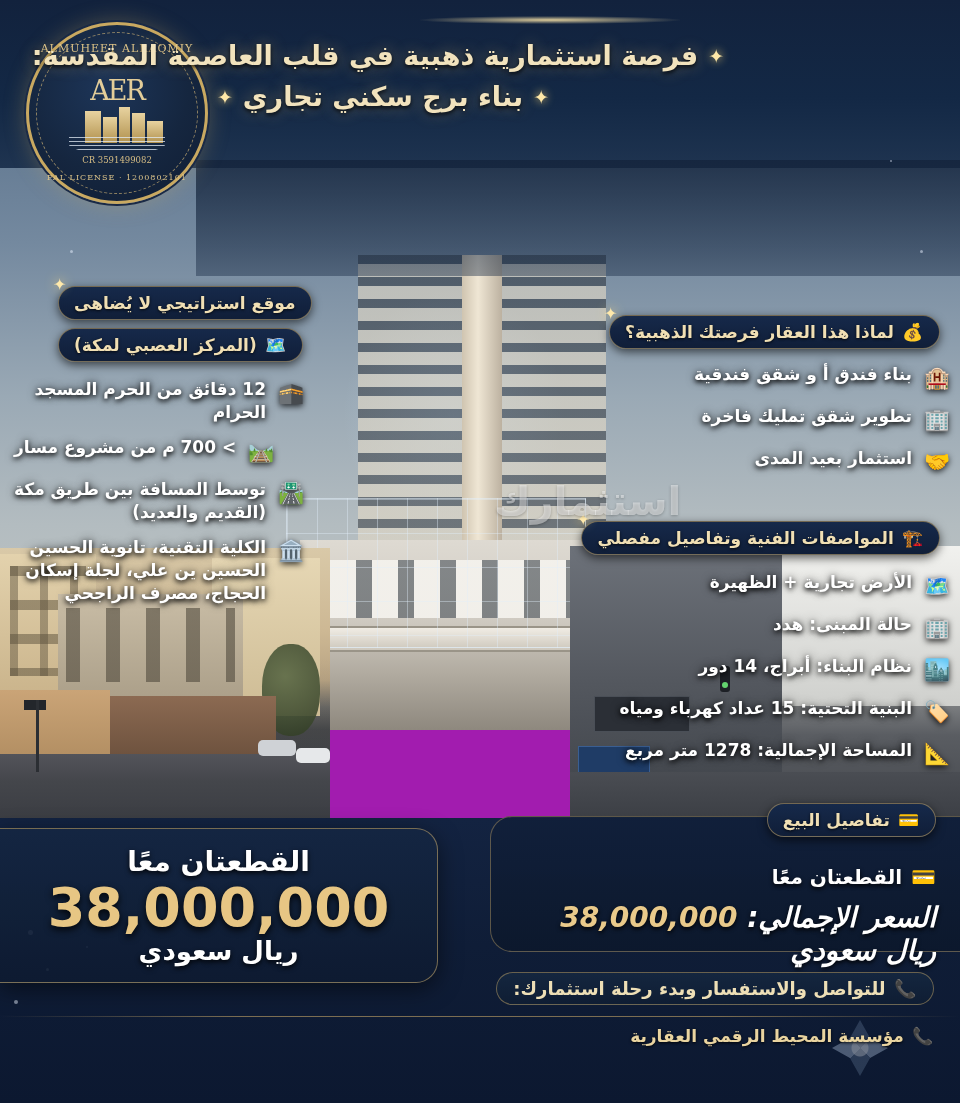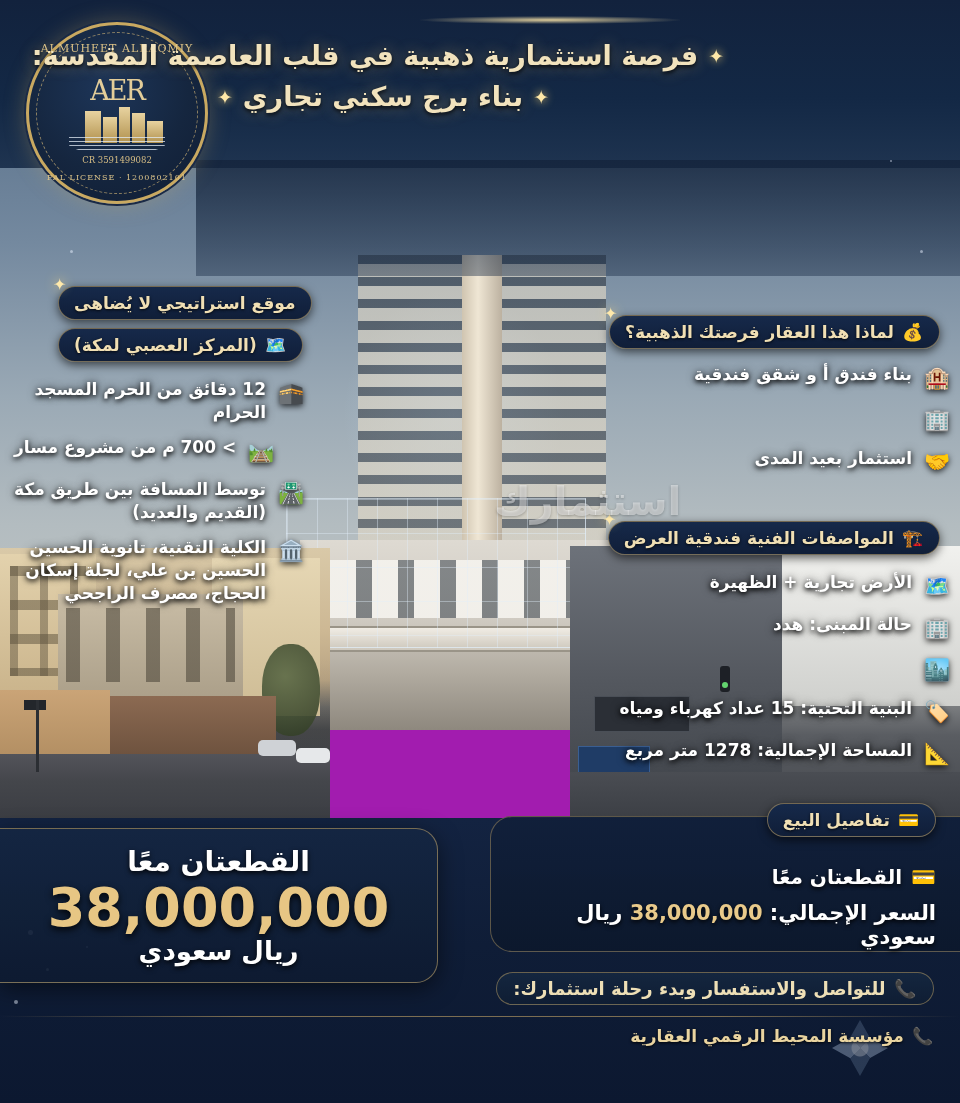--- a/index.html
+++ b/index.html
@@ -283,21 +283,21 @@
     position:absolute; right:0; top:816px; width:470px; height:136px;
     border:1px solid rgba(190,162,104,.45); border-right:none;
     border-radius: 22px 0 0 22px;
     background: linear-gradient(180deg, rgba(17,32,58,.92), rgba(12,24,44,.92));
   }
   .sale-pill { position:absolute; right:24px; top:-14px; }
   .sale-row1 { position:absolute; right:24px; top:48px; display:flex; align-items:center; gap:9px; }
   .sale-row1 .s-ico { font-size:20px; }
   .sale-row1 .s-txt { font-size:20px; font-weight:bold; color:#fff; text-shadow:0 2px 4px rgba(0,0,0,.9);}
   .sale-row2 { position:absolute; right:24px; left:22px; top:84px; text-align:right;
-    font-size:21px; font-weight:bold; color:#fff; text-shadow:0 2px 4px rgba(0,0,0,.9);}
+    font-size:28px; font-weight:bold; color:#fff; text-shadow:0 2px 4px rgba(0,0,0,.9);font-style:italic;}
   .sale-row2 b { color:#e9ca8b; direction:ltr; unicode-bidi:embed; }
 
   
   .contact-pill-wrap { position:absolute; right:26px; top:972px; }
   .contact-pill {
     display:inline-flex; align-items:center; gap:9px;
     border:1px solid rgba(196,166,104,.5); border-radius:18px;
     padding:5px 16px; background: linear-gradient(180deg,#14263f,#0f1d33);
     color:#eedfb6; font-weight:bold; font-size:18px;
   }
@@ -448,42 +448,44 @@
       <span class="ico">💰</span>
       <span class="txt">لماذا هذا العقار فرصتك الذهبية؟</span>
     </div>
     <div class="feat-list-r1">
       <div class="feat">
         <span class="f-ico">🏨</span>
         <span class="f-txt">بناء فندق أ و شقق فندقية</span>
       </div>
       <div class="feat">
         <span class="f-ico">🏢</span>
+        <span class="f-txt">تطوير شقق تمليك فاخرة</span>
       </div>
       <div class="feat">
         <span class="f-ico">🤝</span>
         <span class="f-txt">استثمار بعيد المدى</span>
       </div>
     </div>
 
     <div class="pill pill-sparkle pill-right-2">
       <span class="ico">🏗️</span>
-      <span class="txt">المواصفات الفنية فندقية العرض</span>
+      <span class="txt">المواصفات الفنية وتفاصيل مفصلي</span>
     </div>
     <div class="feat-list-r2">
       <div class="feat">
         <span class="f-ico">🗺️</span>
         <span class="f-txt">الأرض تجارية + الظهيرة</span>
       </div>
       <div class="feat">
         <span class="f-ico">🏢</span>
         <span class="f-txt">حالة المبنى: هدد</span>
       </div>
       <div class="feat">
         <span class="f-ico">🏙️</span>
+        <span class="f-txt">نظام البناء: أبراج، 14 دور</span>
       </div>
       <div class="feat">
         <span class="f-ico">🏷️</span>
         <span class="f-txt">البنية التحتية: 15 عداد كهرباء ومياه</span>
       </div>
       <div class="feat">
         <span class="f-ico">📐</span>
         <span class="f-txt">المساحة الإجمالية: 1278 متر مربع</span>
       </div>
     </div>

